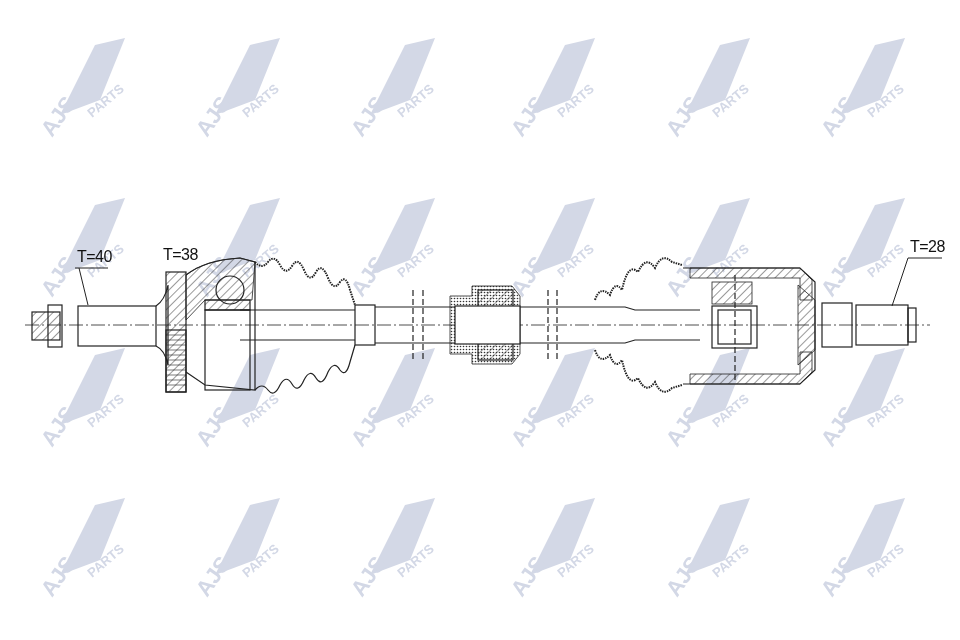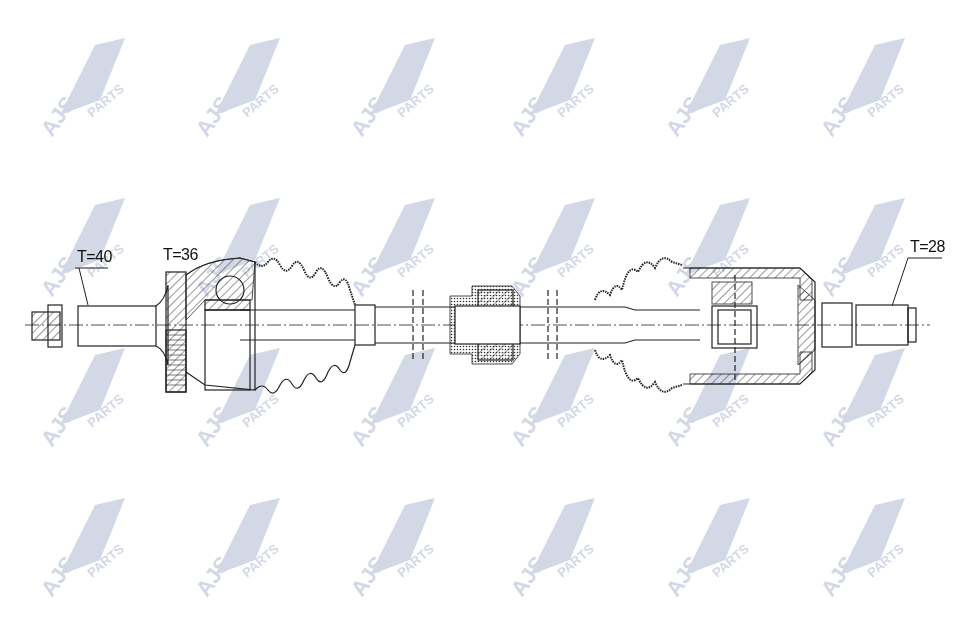--- a/index.html
+++ b/index.html
@@ -215,14 +215,14 @@
 
   <g fill="none" stroke="#222" stroke-width="1">
     <polyline points="75,268 108,268"></polyline>
     <line x1="79" y1="268" x2="88" y2="305"></line>
     <polyline points="908,258 942,258"></polyline>
     <line x1="908" y1="258" x2="892" y2="306"></line>
   </g>
 </svg>
 
 <div class="label" style="left:77px; top:248px;">T=40</div>
-<div class="label" style="left:163px; top:246px;">T=36</div>
+<div class="label" style="left:163px; top:246px;">T=38</div>
 <div class="label" style="left:910px; top:238px;text-align:center;">T=28</div>
 
 </body></html>

